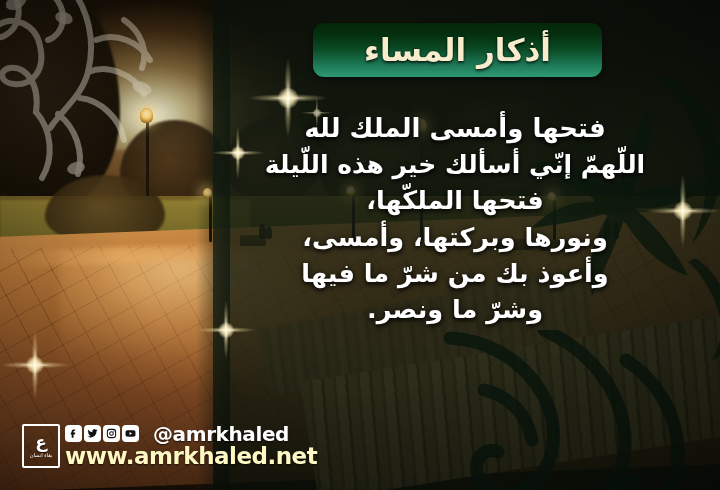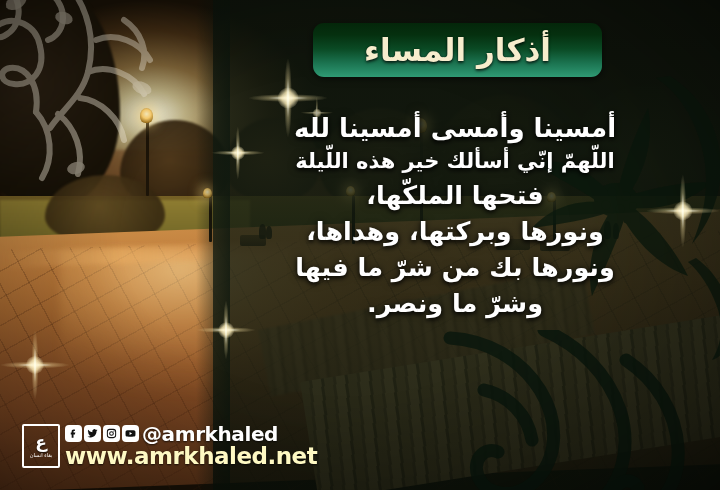--- a/index.html
+++ b/index.html
@@ -255,21 +255,21 @@
     direction: rtl;
     text-align: center;
     color: #ffffff;
     font-size: 25.5px;
     font-weight: bold;
     line-height: 1.42;
     text-shadow: 0 2px 4px rgba(0,0,0,0.85), 0 0 8px rgba(0,0,0,0.6);
   }
   .dhikr .ln { display: block; white-space: nowrap; }
   .dhikr .ln.l1 { font-size: 26px; }
-  .dhikr .ln.l3 { font-size: 21px; }
+  .dhikr .ln.l3 { font-size: 25px; }
 
   
   .brand {
     position: absolute;
     left: 22px; bottom: 22px;
     display: flex;
     align-items: center;
     gap: 5px;
   }
   .logo {
@@ -307,21 +307,21 @@
     background: #ffffff;
     display: flex; align-items: center; justify-content: center;
     flex: none;
   }
   .soc svg { display: block; }
   .handle {
     color: #ffffff;
     font-size: 20px;
     font-weight: bold;
     letter-spacing: -0.4px;
-    margin-left: 1px;
+    margin-left: 12px;
     line-height: 1;
     text-shadow: 0 1px 2px rgba(0,0,0,0.7);
     text-align: center;
   }
   .site {
     color: #fef9c3;
     font-size: 23px;
     font-weight: bold;
     letter-spacing: -0.5px;
     line-height: 1.05;
@@ -450,25 +450,25 @@
     </div>
   <div class="spark" style="left:300px; top:96px; width:34px; height:34px; opacity:.7;">
       <i></i>
     </div>
 
   <div class="banner">
     <div class="banner-title">أذكار المساء</div>
   </div>
 
   <div class="dhikr">
-    <span class="ln l1">أمسينا وأمسى أمسينا لله</span>
+    <span class="ln l1">فتحها وأمسى الملك لله</span>
     <span class="ln l3">اللّهمّ إنّي أسألك خير هذه اللّيلة</span>
     <span class="ln l4">فتحها الملكّها،</span>
-    <span class="ln l5">ونورها وبركتها، وهداها،</span>
-    <span class="ln l6">ونورها بك من شرّ ما فيها</span>
+    <span class="ln l5">ونورها وبركتها، وأمسى،</span>
+    <span class="ln l6">وأعوذ بك من شرّ ما فيها</span>
     <span class="ln l7">وشرّ ما ونصر.</span>
   </div>
 
   <div class="brand">
 
     <div class="logo">
       <div class="logo-mark">ع</div>
       <div class="logo-sub">بقاء انسان</div>
     </div>
 

